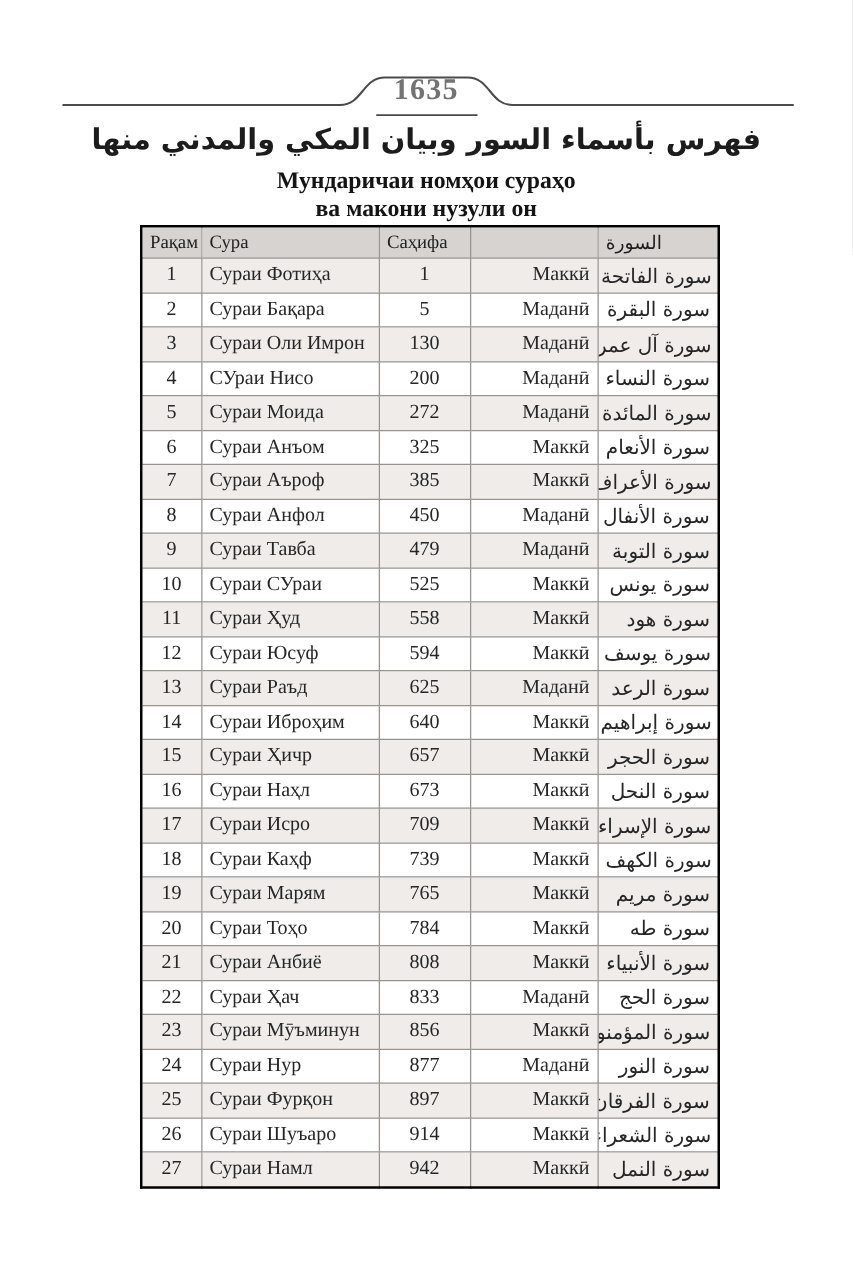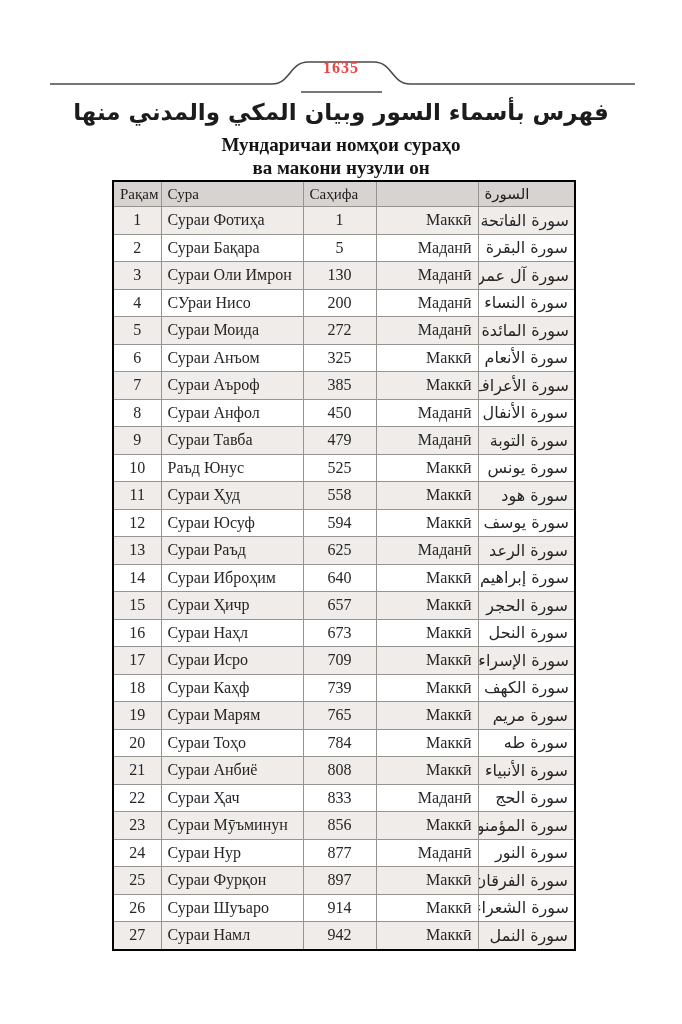--- a/index.html
+++ b/index.html
@@ -12,22 +12,22 @@
     font-family: "Liberation Serif", "DejaVu Serif", serif;
     color: #222;
     overflow: hidden;
   }
 
   
   .ornament { position: absolute; top: 50px; left: 0; width: 682px; height: 50px; }
   .page-number {
     position: absolute; top: 59px; left: 0; width: 682px;
     text-align: center;
-    font-size: 16px; font-weight: bold; letter-spacing: 1px;
-    color: #ef4444;
+    font-size: 24px; font-weight: bold; letter-spacing: 1px;
+    color: #737373;
   }
 
   
   .arabic-title {
     position: absolute; top: 92px; left: 0; width: 682px;
     text-align: center; direction: rtl;
     font-family: "DejaVu Sans", sans-serif;
     font-size: 23px; font-weight: bold; color: #1c1c1c;
     line-height: 40px;
   }
@@ -163,21 +163,21 @@
           </tr>
           <tr class="alt">
             <td class="c-num">9</td>
             <td class="c-name">Сураи Тавба</td>
             <td class="c-page">479</td>
             <td class="c-origin">Маданӣ</td>
             <td class="c-arabic">سورة التوبة</td>
           </tr>
           <tr>
             <td class="c-num">10</td>
-            <td class="c-name">Раъд Юнус</td>
+            <td class="c-name">Сураи СУраи</td>
             <td class="c-page">525</td>
             <td class="c-origin">Маккӣ</td>
             <td class="c-arabic">سورة يونس</td>
           </tr>
           <tr class="alt">
             <td class="c-num">11</td>
             <td class="c-name">Сураи Ҳуд</td>
             <td class="c-page">558</td>
             <td class="c-origin">Маккӣ</td>
             <td class="c-arabic">سورة هود</td>

